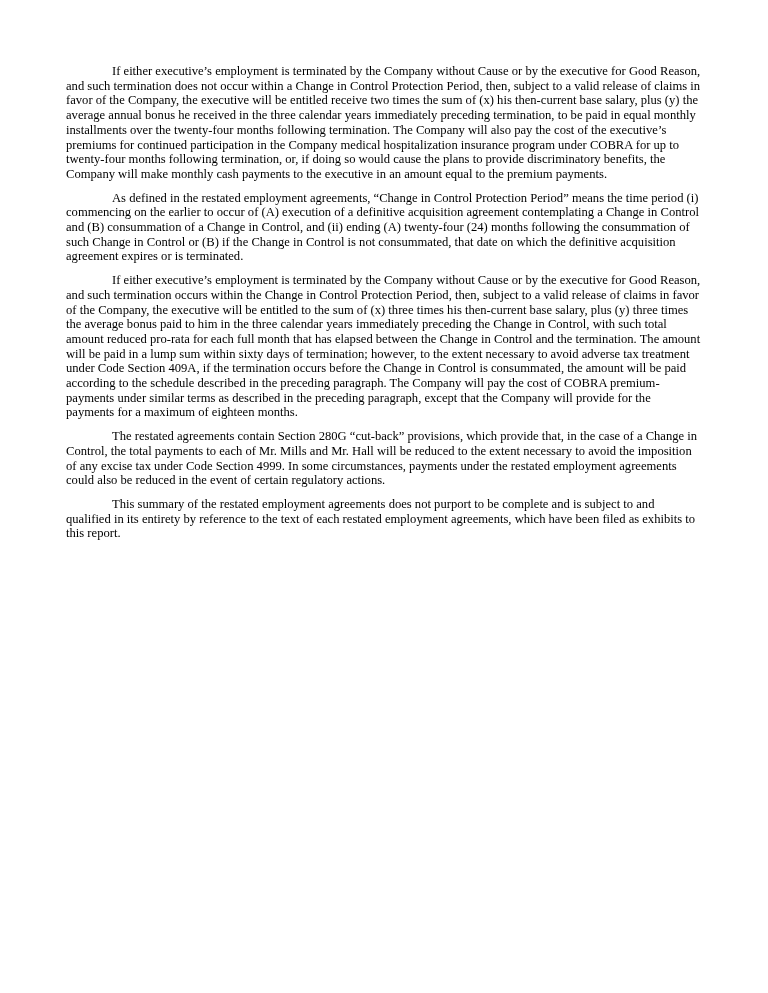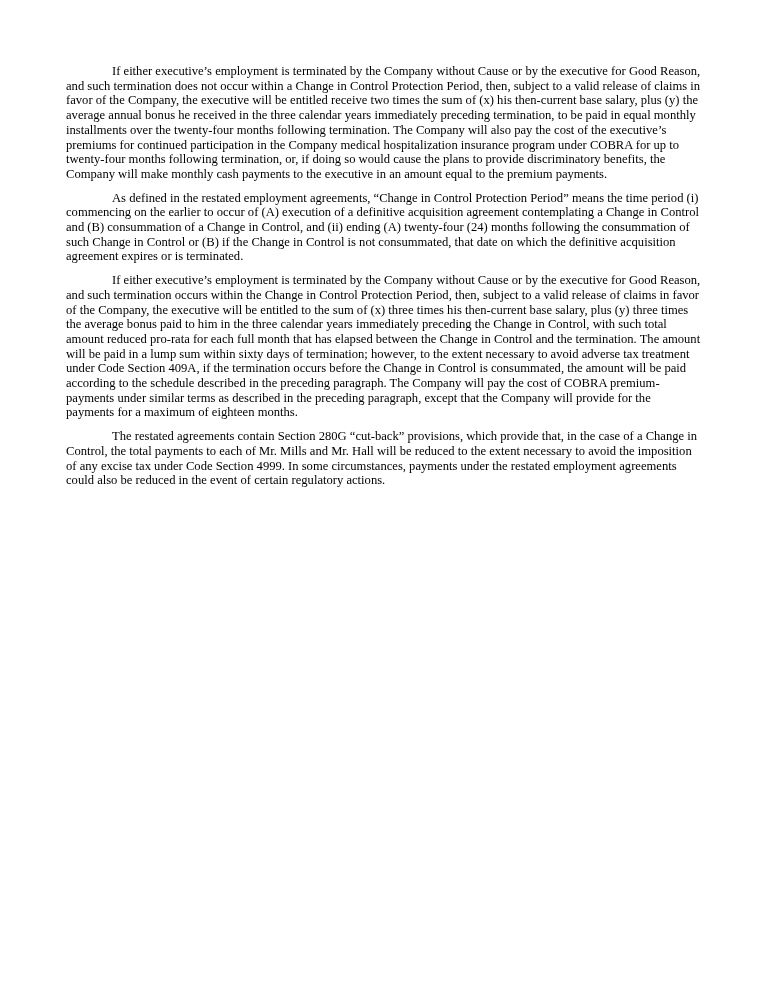--- a/index.html
+++ b/index.html
@@ -41,14 +41,15 @@
 </style>
 </head>
 <body>
 
 <div class="page">
   <div class="content">
     <p>If either executive’s employment is terminated by the Company without Cause or by the executive for Good Reason, and such termination does not occur within a Change in Control Protection Period, then, subject to a valid release of claims in favor of the Company, the executive will be entitled receive two times the sum of (x) his then-current base salary, plus (y) the average annual bonus he received in the three calendar years immediately preceding termination, to be paid in equal monthly installments over the twenty-four months following termination. The Company will also pay the cost of the executive’s premiums for continued participation in the Company medical hospitalization insurance program under COBRA for up to twenty-four months following termination, or, if doing so would cause the plans to provide discriminatory benefits, the Company will make monthly cash payments to the executive in an amount equal to the premium payments.</p>
     <p>As defined in the restated employment agreements, “Change in Control Protection Period” means the time period (i) commencing on the earlier to occur of (A) execution of a definitive acquisition agreement contemplating a Change in Control and (B) consummation of a Change in Control, and (ii) ending (A) twenty-four (24) months following the consummation of such Change in Control or (B) if the Change in Control is not consummated, that date on which the definitive acquisition agreement expires or is terminated.</p>
     <p>If either executive’s employment is terminated by the Company without Cause or by the executive for Good Reason, and such termination occurs within the Change in Control Protection Period, then, subject to a valid release of claims in favor of the Company, the executive will be entitled to the sum of (x) three times his then-current base salary, plus (y) three times the average bonus paid to him in the three calendar years immediately preceding the Change in Control, with such total amount reduced pro-rata for each full month that has elapsed between the Change in Control and the termination. The amount will be paid in a lump sum within sixty days of termination; however, to the extent necessary to avoid adverse tax treatment under Code Section 409A, if the termination occurs before the Change in Control is consummated, the amount will be paid according to the schedule described in the preceding paragraph. The Company will pay the cost of COBRA premium-payments under similar terms as described in the preceding paragraph, except that the Company will provide for the payments for a maximum of eighteen months.</p>
     <p>The restated agreements contain Section 280G “cut-back” provisions, which provide that, in the case of a Change in Control, the total payments to each of Mr. Mills and Mr. Hall will be reduced to the extent necessary to avoid the imposition of any excise tax under Code Section 4999. In some circumstances, payments under the restated employment agreements could also be reduced in the event of certain regulatory actions.</p>
+    <p>This summary of the restated employment agreements does not purport to be complete and is subject to and qualified in its entirety by reference to the text of each restated employment agreements, which have been filed as exhibits to this report.</p>
   </div>
 </div>
 
 </body></html>

